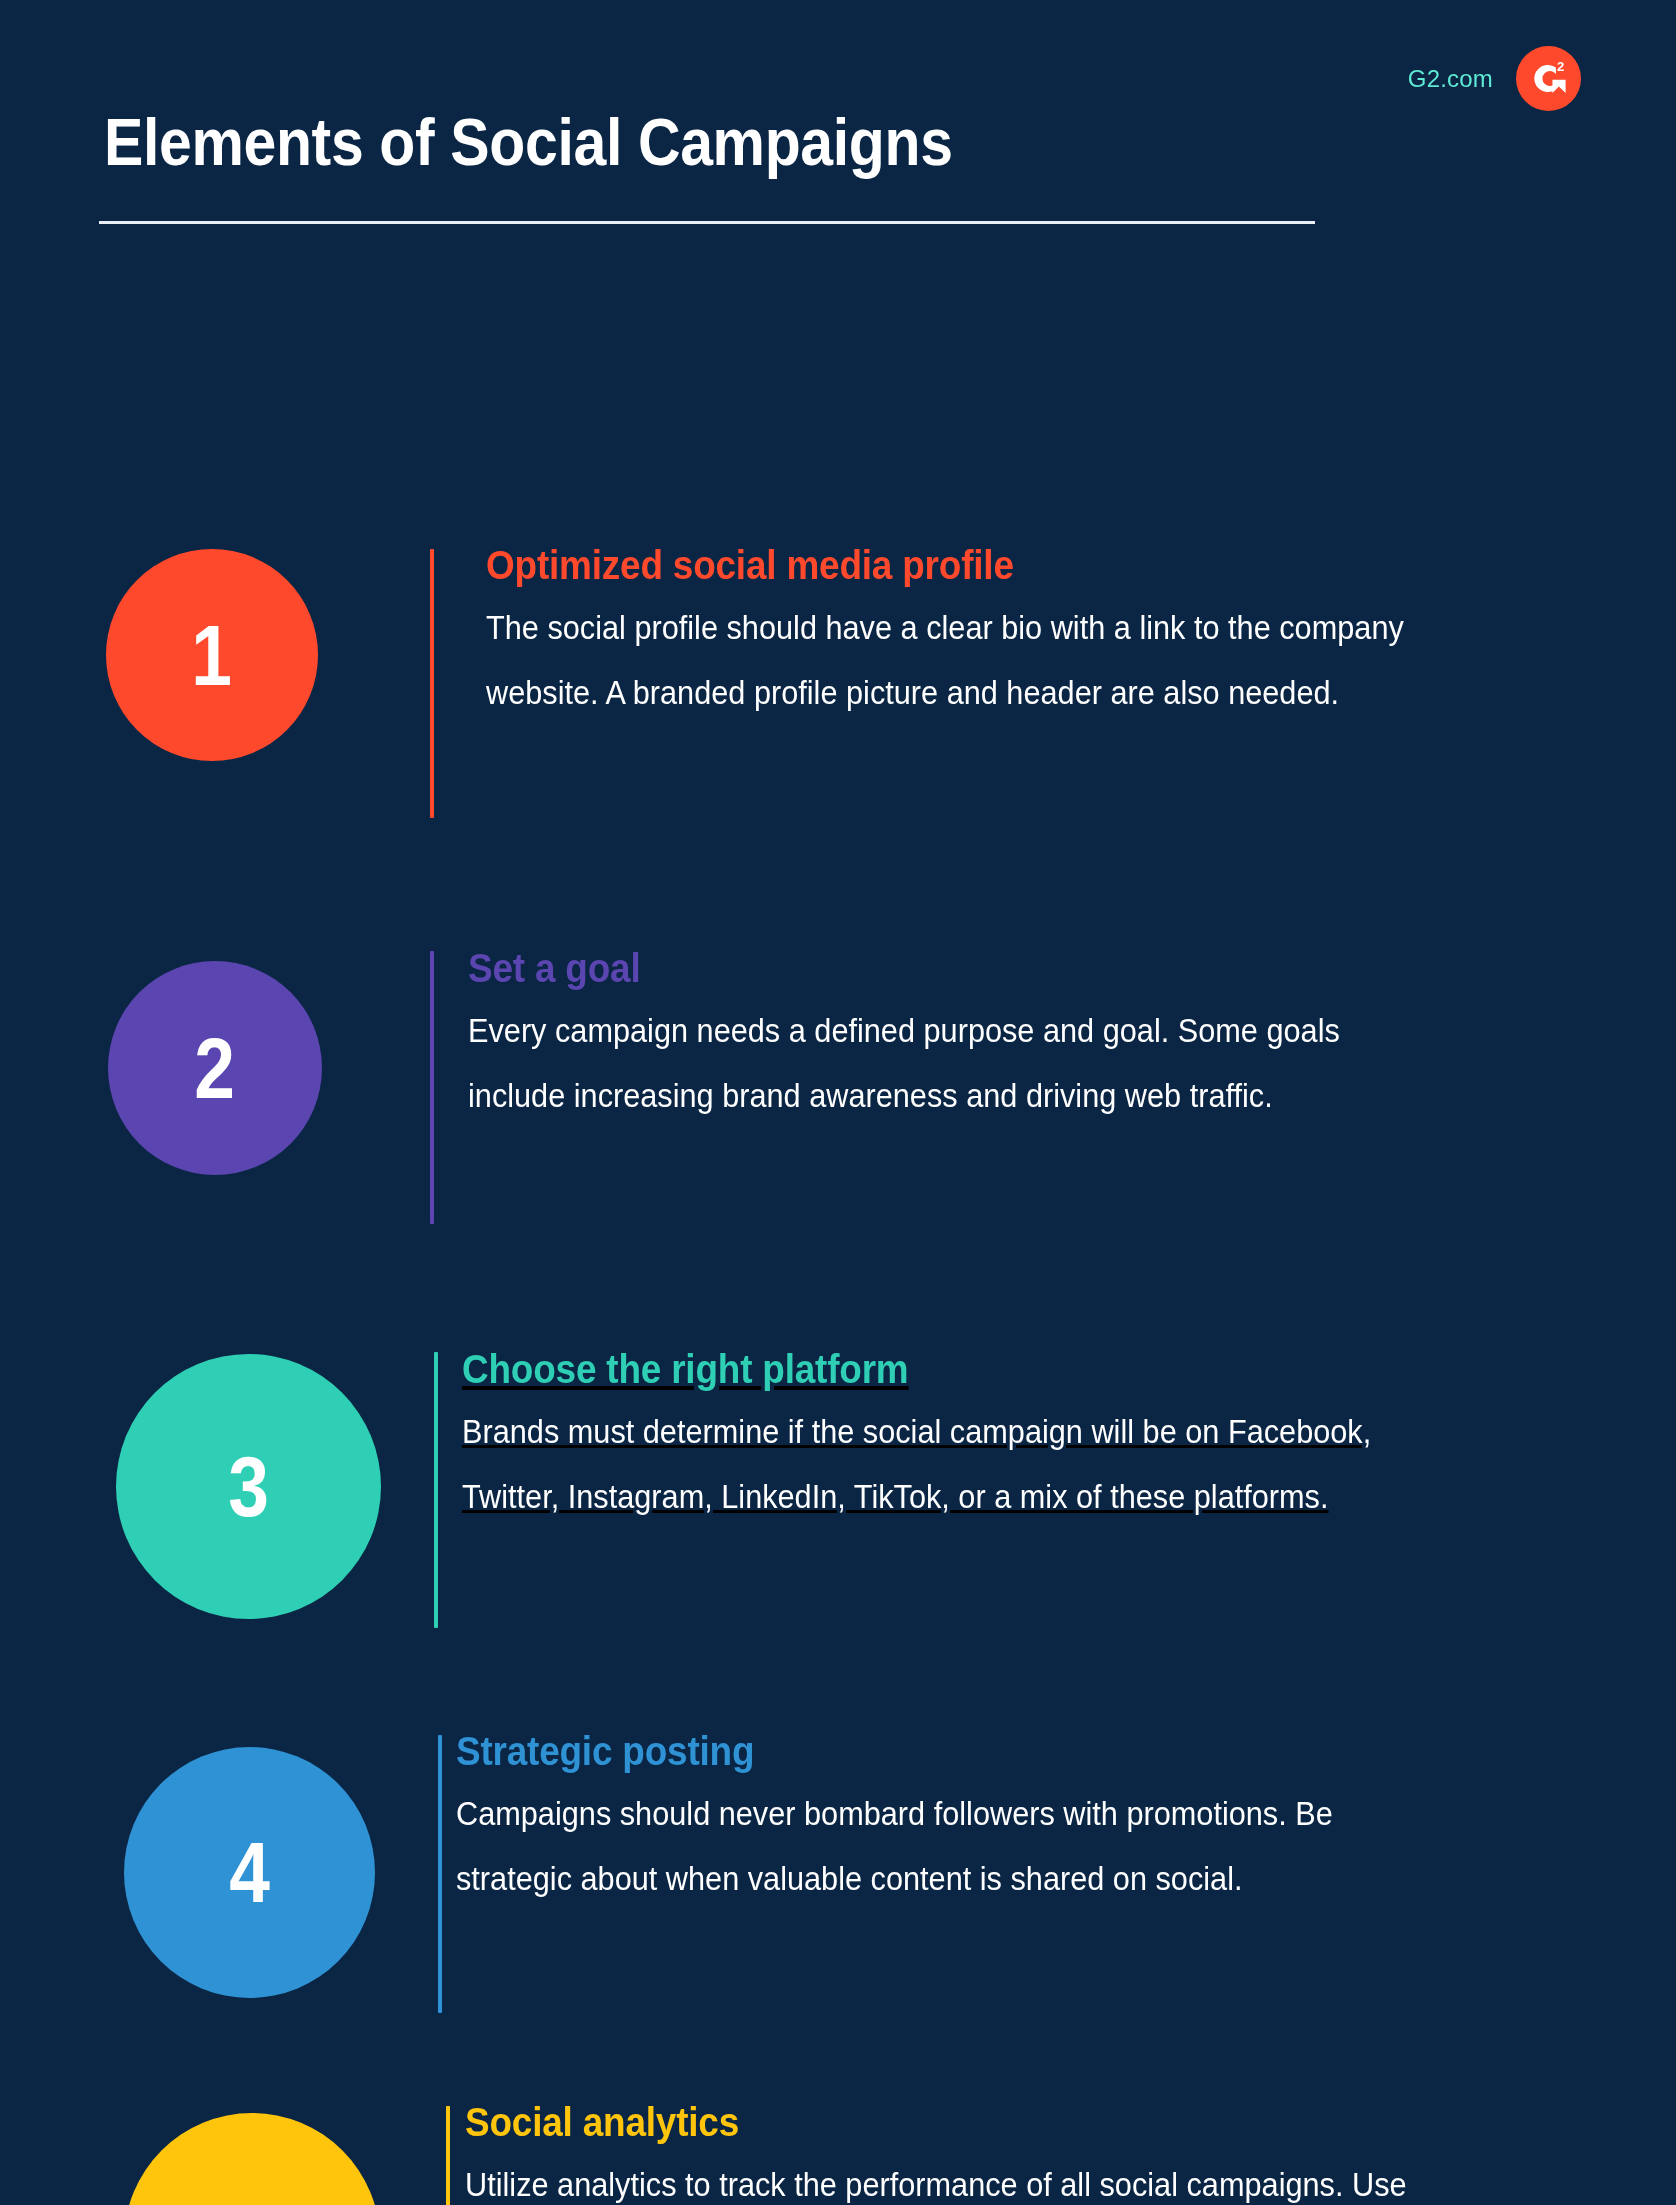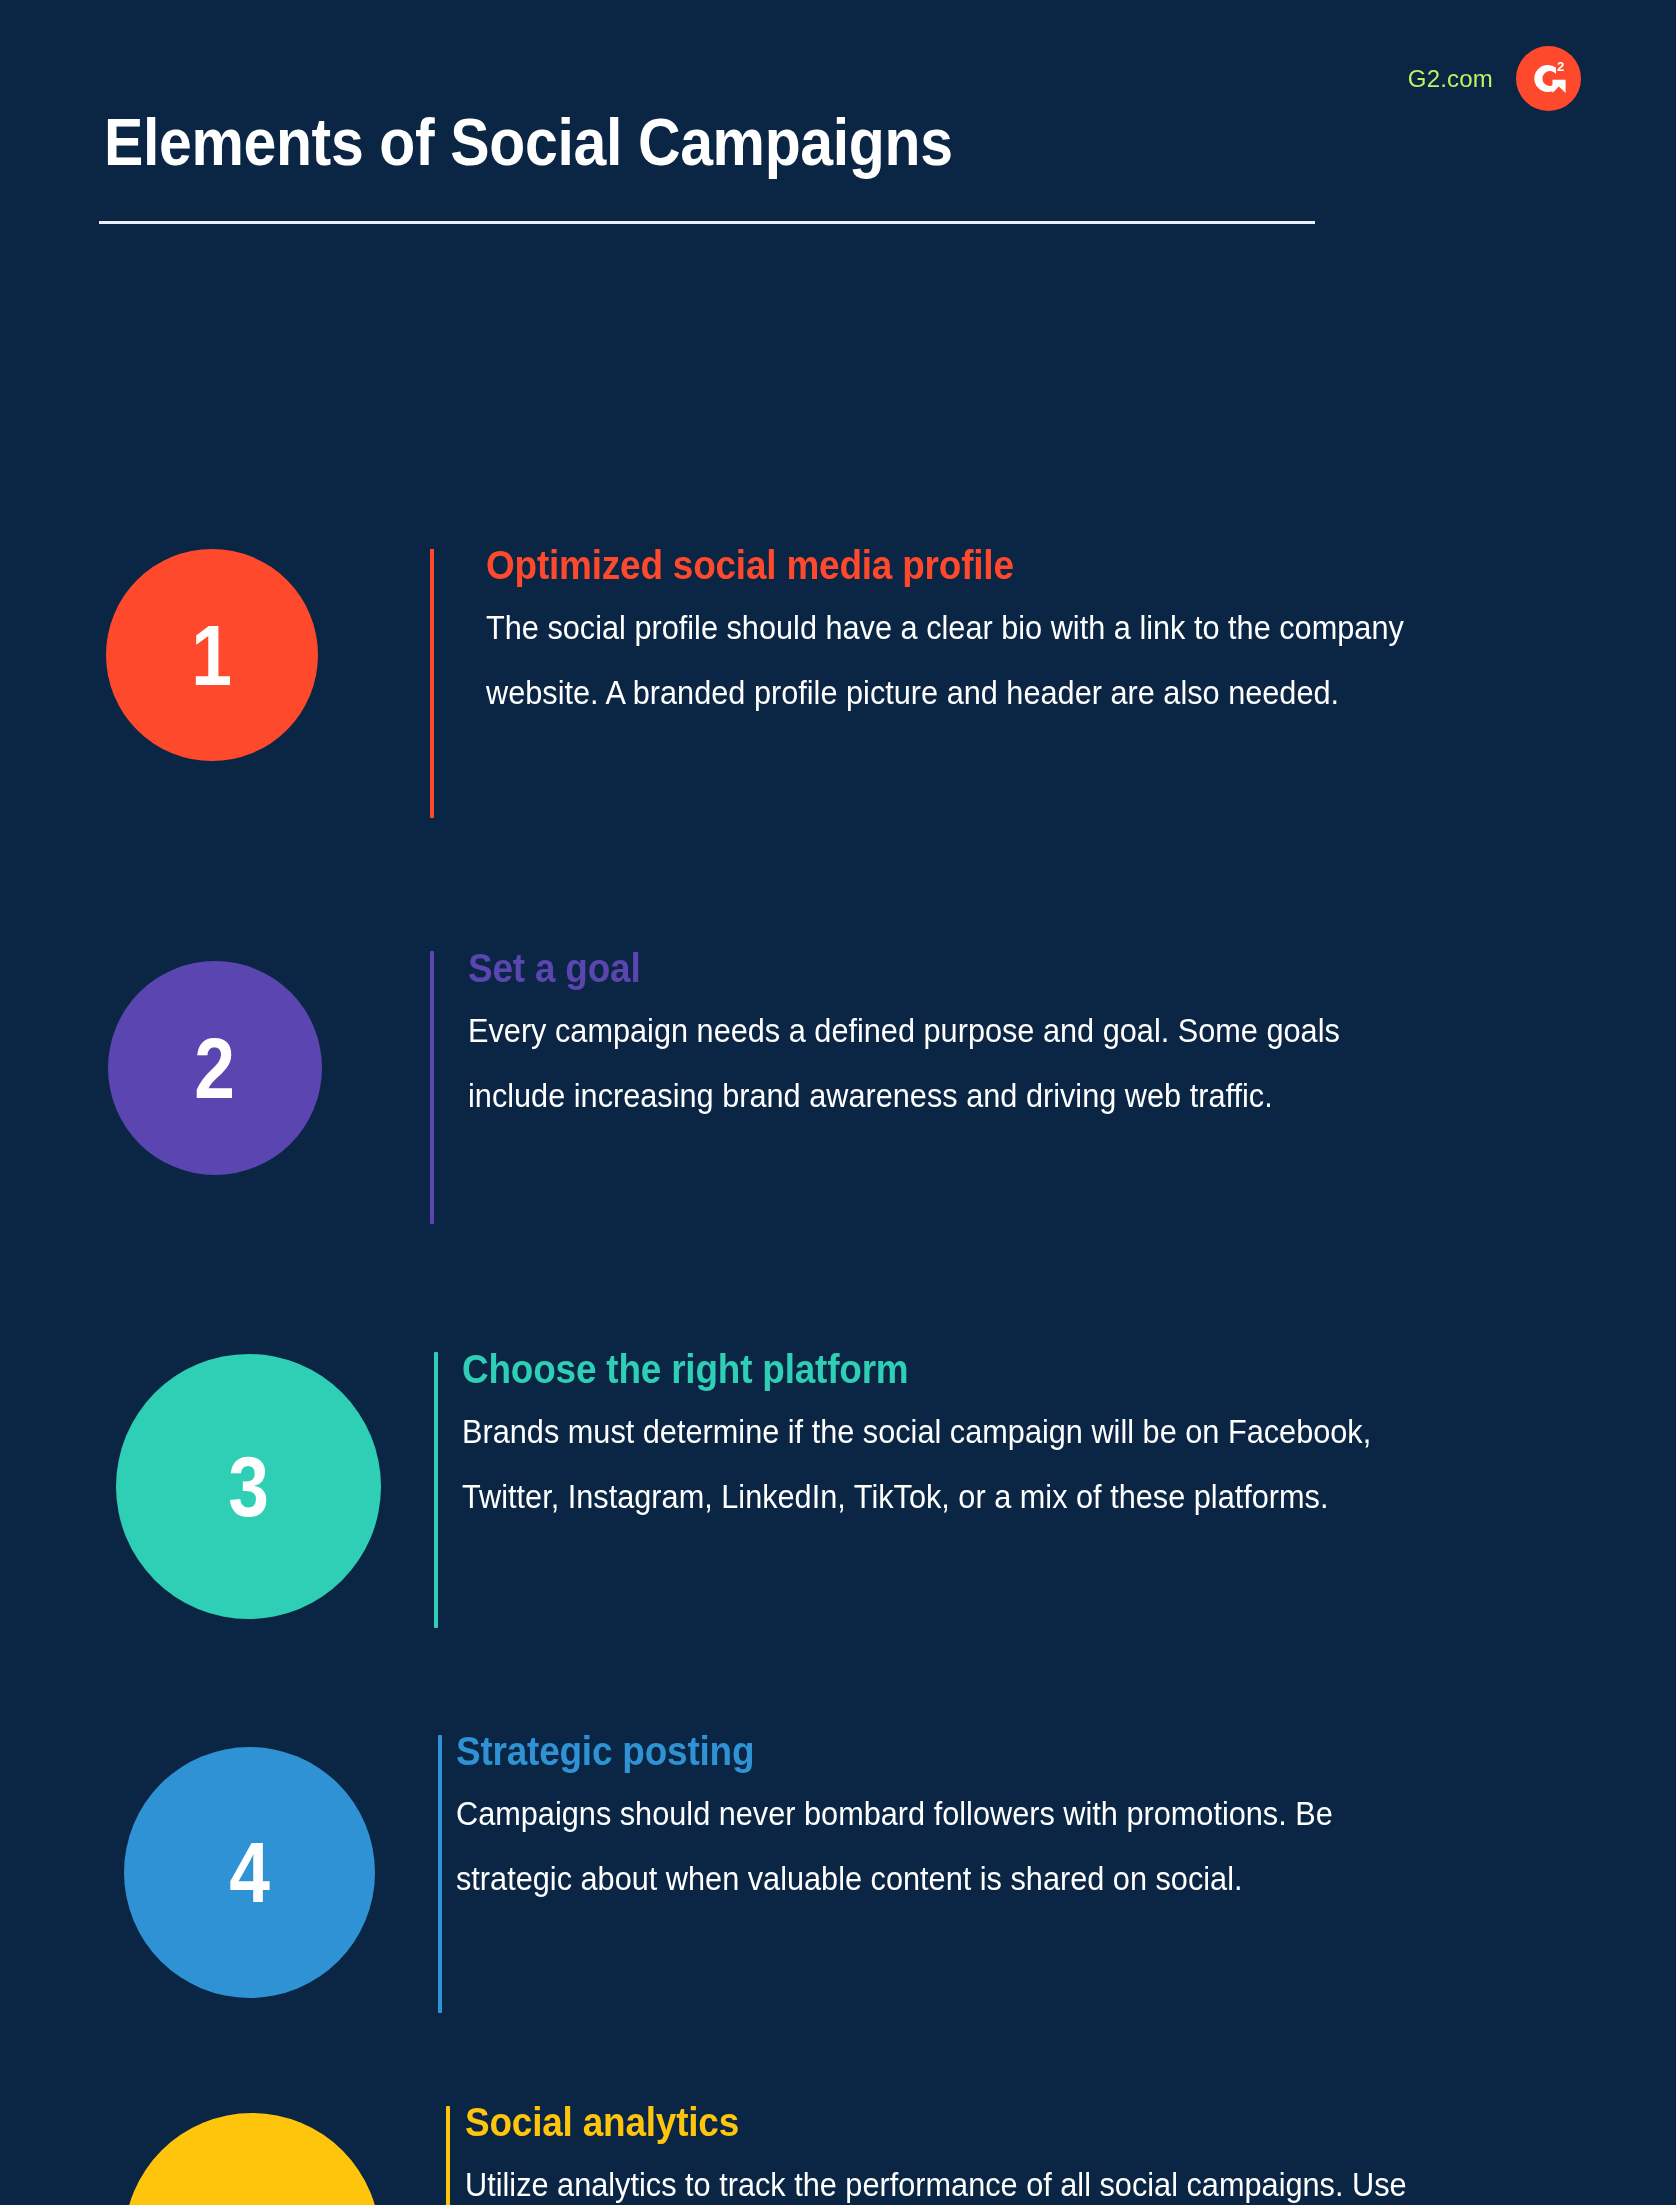--- a/index.html
+++ b/index.html
@@ -22,21 +22,21 @@
   }
   .brand {
     position: absolute;
     top: 46px;
     right: 95px;
     display: flex;
     align-items: center;
     gap: 23px;
   }
   .brand-name {
-    color: #bef264;
+    color: #5eead4;
     font-size: 24px;
     letter-spacing: 0.2px;
     font-family: "Liberation Sans", sans-serif;
   }
   .brand-logo {
     width: 65px;
     height: 65px;
     border-radius: 50%;
     background: #FF492C;
     position: relative;
@@ -166,21 +166,21 @@
       <h2 class="item-heading" style="color: rgb(91, 69, 176);">Set a goal</h2>
       <p class="item-text" style="color: rgb(255, 255, 255);">Every campaign needs a defined purpose and goal. Some goals include increasing brand awareness and driving web traffic.</p>
     </div>
   </li>
 
   <li class="item" style="left:0; top:0;">
     <div class="badge" style="left: 116px; top: 1116px; width: 265px; height: 265px; background: rgb(46, 207, 180);">
       <span class="badge-num">3</span>
     </div>
     <div class="accent-bar" style="left: 434px; top: 1114px; height: 276px; background: rgb(46, 207, 180);"></div>
-    <div class="item-body" style="left:462px; top:1107px; width:1041px;">
+    <div class="item-body" style="left:462px; top:1107px; width:1041px;text-decoration:underline;">
       <h2 class="item-heading" style="color: rgb(46, 207, 180);">Choose the right platform</h2>
       <p class="item-text" style="color: rgb(255, 255, 255);">Brands must determine if the social campaign will be on Facebook, Twitter, Instagram, LinkedIn, TikTok, or a mix of these platforms.</p>
     </div>
   </li>
 
   <li class="item" style="left:0; top:0;">
     <div class="badge" style="left: 124px; top: 1509px; width: 251px; height: 251px; background: rgb(47, 146, 212);">
       <span class="badge-num">4</span>
     </div>
     <div class="accent-bar" style="left: 438px; top: 1497px; height: 278px; background: rgb(47, 146, 212);"></div>

